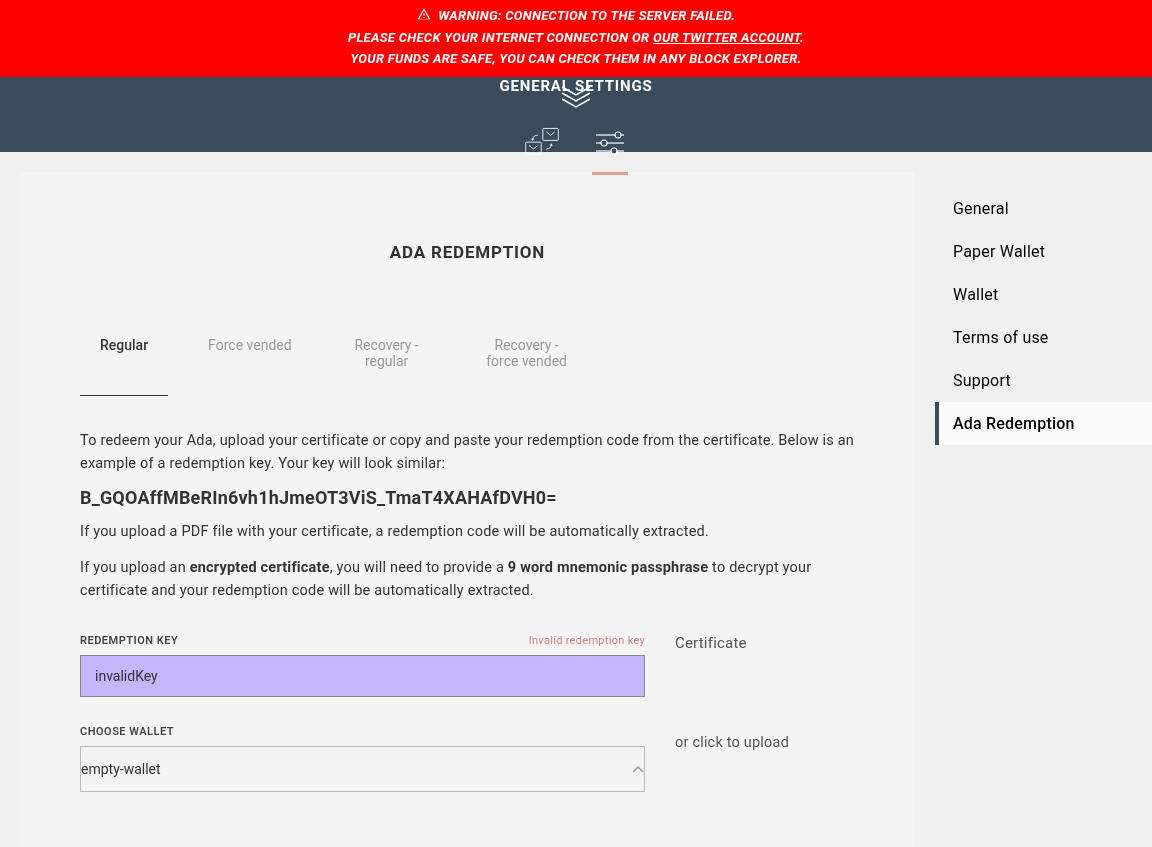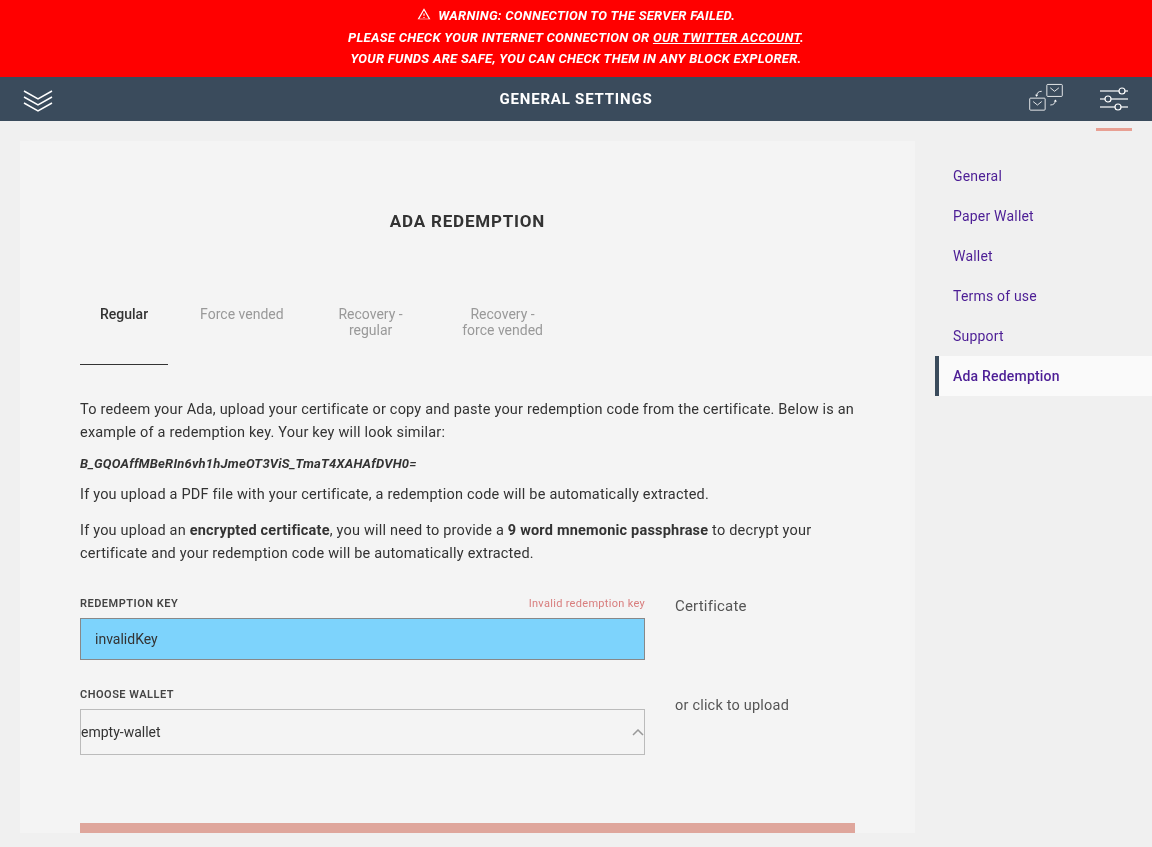--- a/index.html
+++ b/index.html
@@ -35,26 +35,27 @@
     
     .warning-icon {
       display: inline-block;
       vertical-align: middle;
       margin-right: 4px;
     }
     
     .header {
       background: #3a4b5c;
       color: white;
-      height: 44px;
+      height: 75px;
       display: flex;
       align-items: center;
       justify-content: space-between;
       padding: 0 20px;
       position: relative;
+      flex-direction: column;
     }
     
     .header-logo {
       width: 36px;
       height: 36px;
     }
     
     .header-title {
       position: absolute;
       left: 50%;
@@ -125,21 +126,21 @@
       font-size: 17px;
       font-weight: bold;
       letter-spacing: 0.8px;
       color: #333;
       text-align: center;
       margin-bottom: 60px;
     }
     
     .tabs {
       display: flex;
-      gap: 12px;
+      gap: 20px;
       margin-bottom: 0;
       border-bottom: none;
       font-size: 14px;
       justify-content: flex-start;
     }
     
     .tab {
       padding: 15px 20px;
       cursor: pointer;
       text-align: center;
@@ -168,27 +169,26 @@
     
     .instructions {
       font-size: 14.5px;
       color: #333;
       line-height: 1.6;
       margin-bottom: 12px;
       letter-spacing: 0.2px;
     }
     
     .example-key {
-      font-size: 13px;
+      font-size: 18px;
       font-weight: bold;
       color: #333;
       margin-bottom: 12px;
       display: block;
       letter-spacing: 0.2px;
-      font-style: italic;
     }
     
     .form-row {
       display: flex;
       gap: 30px;
       margin-top: 32px;
     }
     
     .form-left {
       flex: 1;
@@ -215,21 +215,21 @@
     
     .field-error {
       font-size: 11px;
       color: #d87d7d;
       letter-spacing: 0.3px;
     }
     
     .text-input {
       width: 100%;
       border: 1px solid #888;
-      background: #7dd3fc;
+      background: #c4b5fd;
       padding: 12px 14px;
       font-size: 14px;
       color: #333;
       outline: none;
     }
     
     .text-input.error {
       border-color: #888;
     }
     
@@ -283,22 +283,22 @@
     }
     
     .sidebar {
       width: 217px;
       background: #f0f0f0;
       padding-top: 35px;
     }
     
     .sidebar-item {
       padding: 12px 18px;
-      font-size: 14px;
-      color: #4c1d95;
+      font-size: 16px;
+      color: #000000;
       cursor: pointer;
       letter-spacing: 0.2px;
     }
     
     .sidebar-item.active {
       background: #fafafa;
       border-left: 4px solid #3a4b5c;
       padding-left: 14px;
       font-weight: 500;
     }

